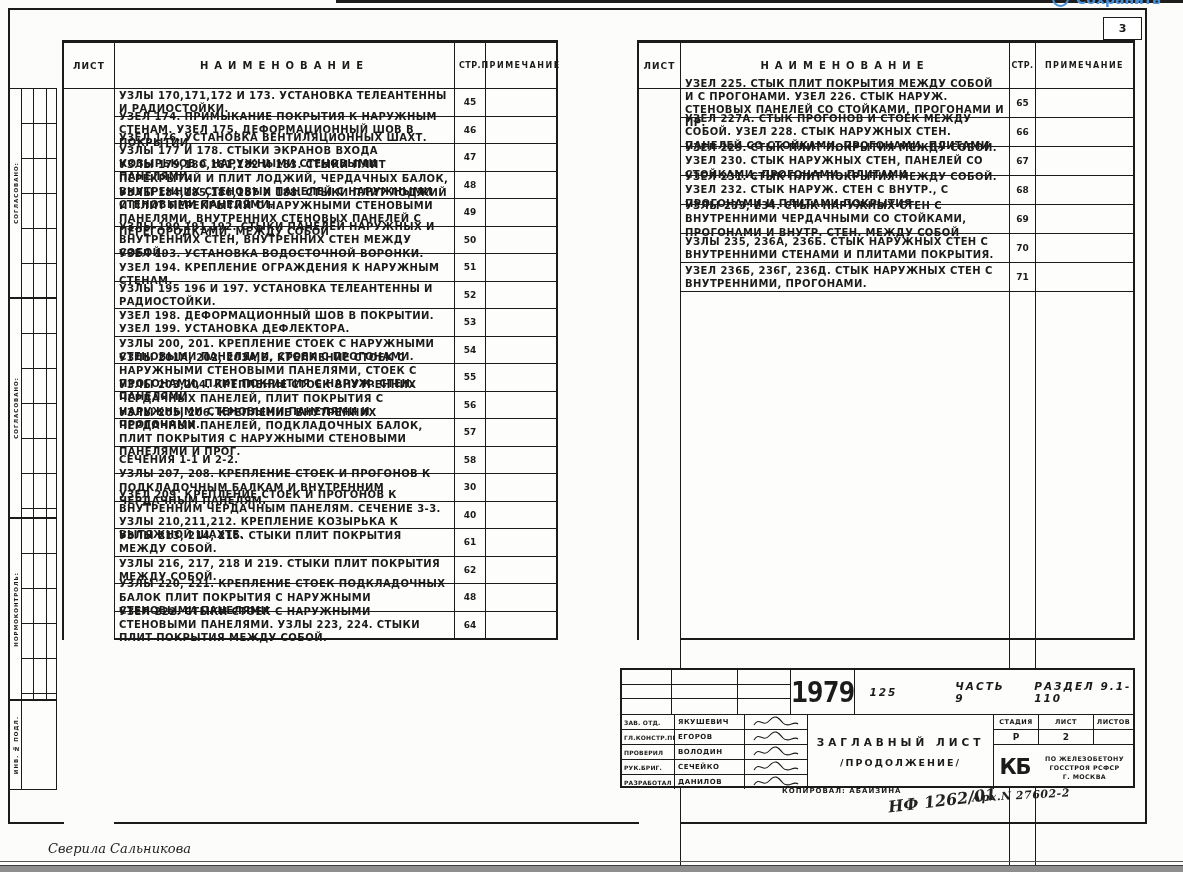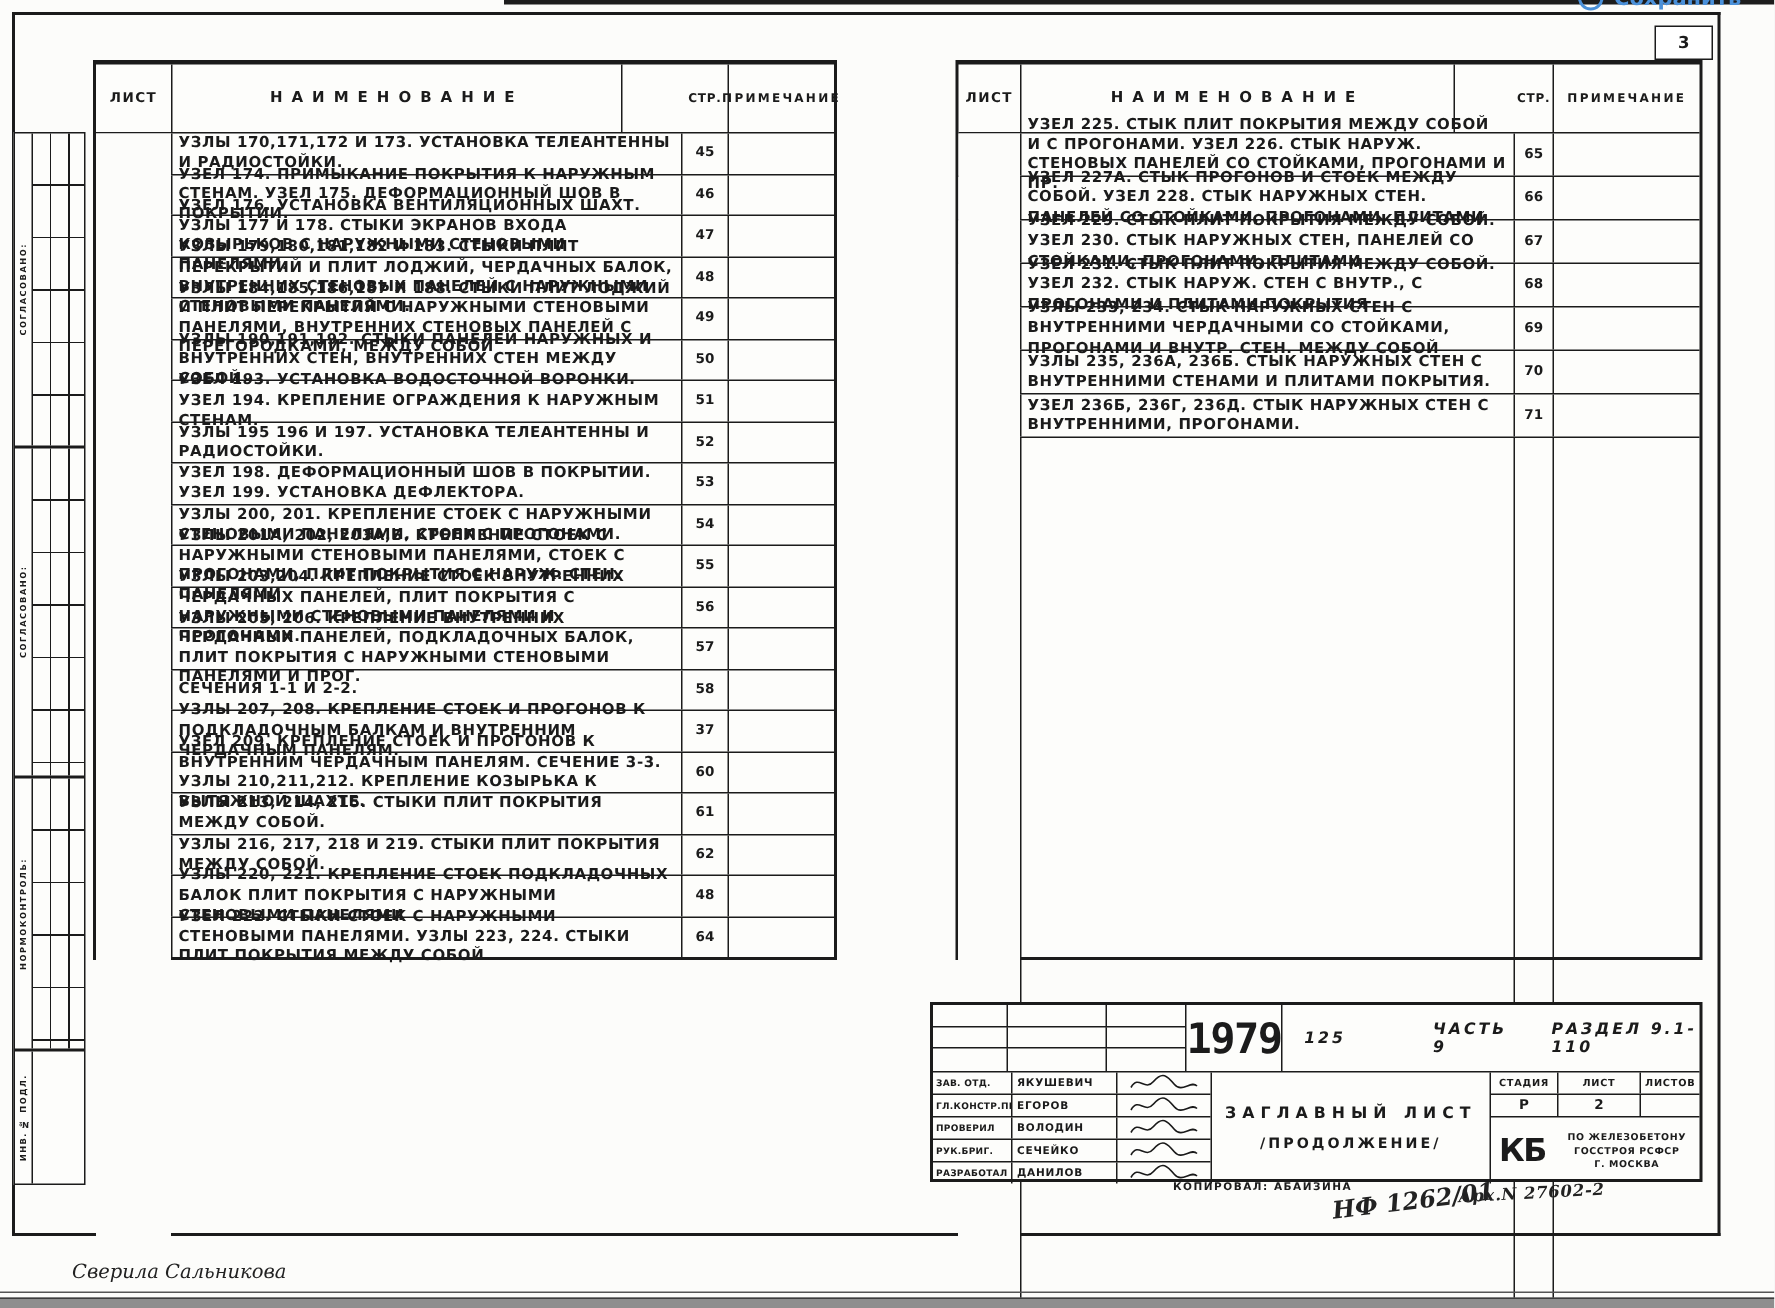--- a/index.html
+++ b/index.html
@@ -36,21 +36,21 @@
 
   
   .toc{position:absolute;top:40px;border:2px solid #1b1b1b;border-top:3px solid #1b1b1b;box-sizing:border-box;
        display:flex;flex-direction:column;height:600px;background:#fdfdfb;}
   .toc-left{left:62px;width:496px;}
   .toc-right{left:637px;width:498px;}
   .thead{display:flex;height:45px;border-bottom:1.5px solid #1b1b1b;flex:0 0 45px;}
   .thead>div{display:flex;align-items:center;justify-content:center;font-weight:bold;text-transform:uppercase;}
   .col-sheet{width:50px;flex:0 0 50px;} .toc-right .col-sheet{width:41px;flex:0 0 41px;}
   .col-name{flex:1 1 auto;border-left:1.5px solid #1b1b1b;}
-  .col-page{width:30px;flex:0 0 30px;border-left:1.5px solid #1b1b1b;padding-left:40px;}
+  .col-page{width:30px;flex:0 0 30px;border-left:1.5px solid #1b1b1b;}
   .toc-right .col-page{width:25px;flex:0 0 25px;}
   .col-note{width:70px;flex:0 0 70px;border-left:1.5px solid #1b1b1b;}
   .toc-right .col-note{width:97px;flex:0 0 97px;}
   .h-sheet{font-size:9px;letter-spacing:1px;}
   .h-name{font-size:10px;letter-spacing:6px;}
   .h-page{font-size:8px;letter-spacing:.5px;}
   .h-note{font-size:8px;letter-spacing:1.5px;}
   .rows{display:flex;flex-direction:column;flex:1 1 auto;}
   .trow{display:flex;flex:1 1 0;border-bottom:1px solid #1b1b1b;min-height:0;}
   .trow:last-child{border-bottom:none;}
@@ -239,27 +239,27 @@
   </div>
         <div class="trow">
     <div class="c sheet">57</div>
     <div class="c name">Сечения 1-1 и 2-2.</div>
     <div class="c page">58</div>
     <div class="c note"></div>
   </div>
         <div class="trow">
     <div class="c sheet">58</div>
     <div class="c name">Узлы 207, 208. Крепление стоек и прогонов к подкладочным балкам и внутренним чердачным панелям.</div>
-    <div class="c page">37</div>
+    <div class="c page">30</div>
     <div class="c note"></div>
   </div>
         <div class="trow">
     <div class="c sheet">59</div>
     <div class="c name">Узел 209. Крепление стоек и прогонов к внутренним чердачным панелям. Сечение 3-3. Узлы 210,211,212. Крепление козырька к вытяжной шахте.</div>
-    <div class="c page">60</div>
+    <div class="c page">40</div>
     <div class="c note"></div>
   </div>
         <div class="trow">
     <div class="c sheet">60</div>
     <div class="c name">Узлы 213, 214, 215. Стыки плит покрытия между собой.</div>
     <div class="c page">61</div>
     <div class="c note"></div>
   </div>
         <div class="trow">
     <div class="c sheet">61</div>

